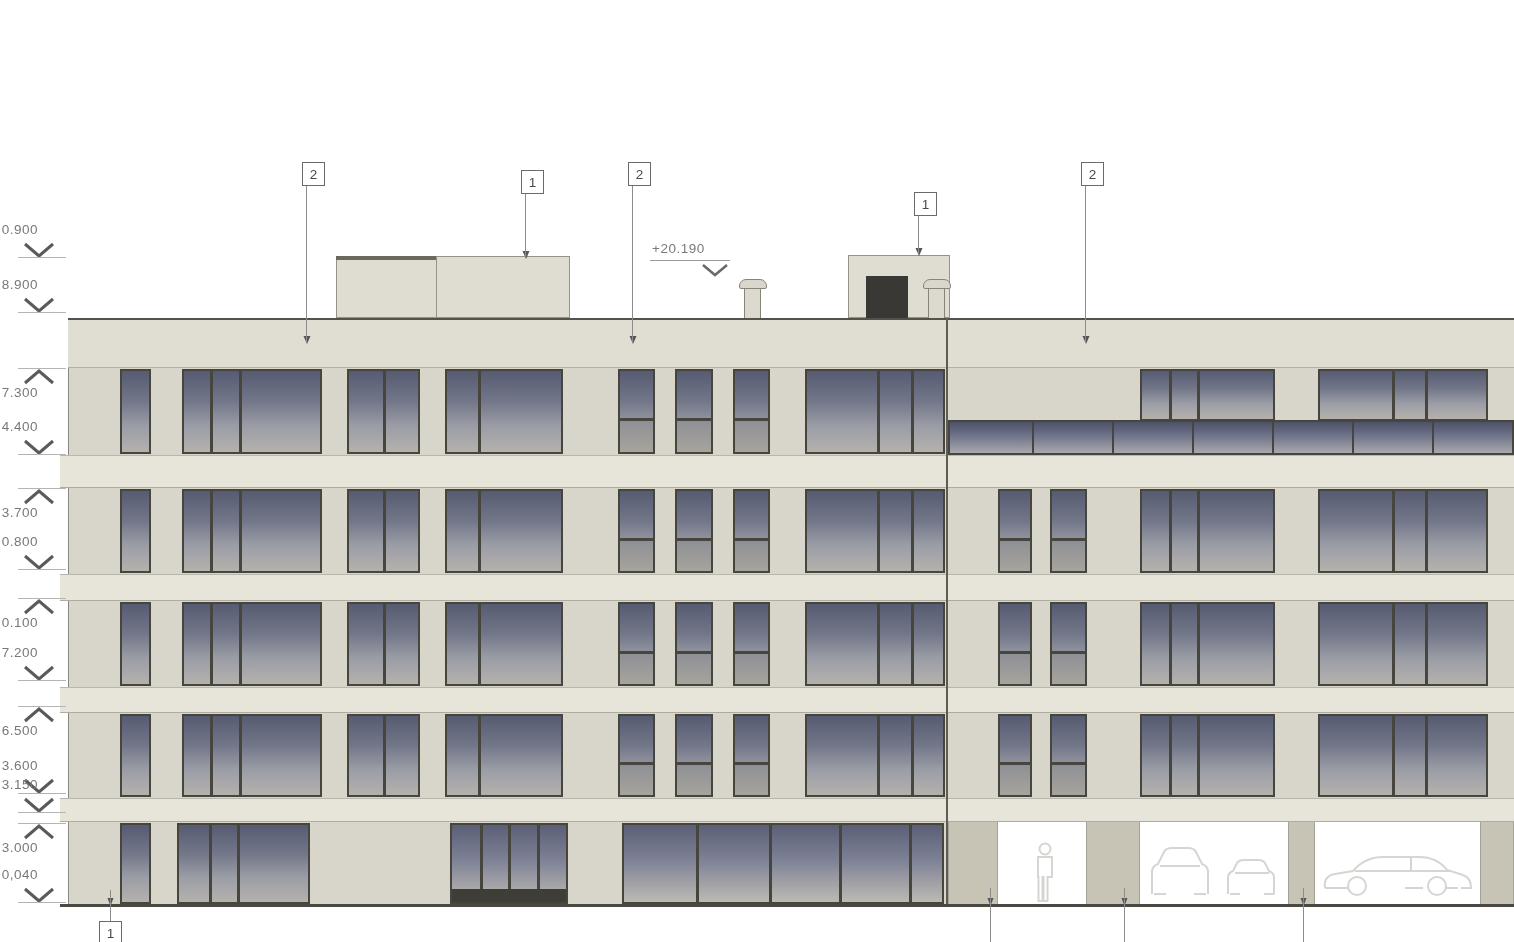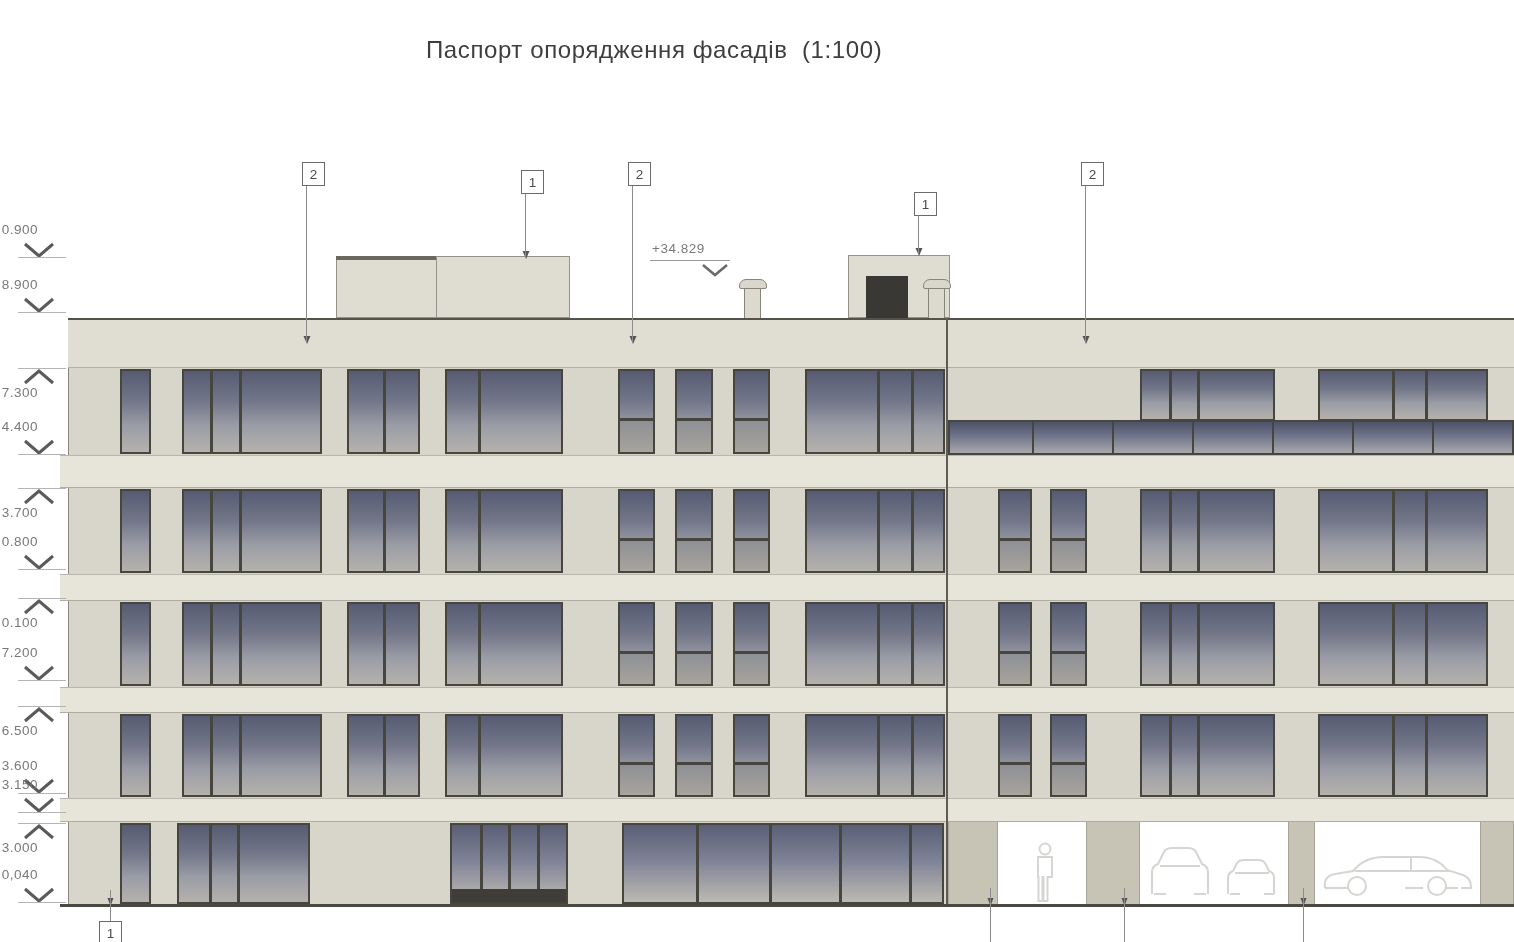--- a/index.html
+++ b/index.html
@@ -30,21 +30,20 @@
   .mullion{position:absolute;top:0;bottom:0;width:3px;background:#46463f;}
   .transom-low{position:absolute;left:0;right:0;bottom:0;border-top:3px solid #46463f;
     background:linear-gradient(to bottom,#8e9096 0%,#a7a49c 100%);}
   .dark-base{position:absolute;left:0;right:0;bottom:0;background:#3f3d38;}
   svg{display:block;}
 </style>
 </head>
 <body>
 
 <div id="stage">
-  <div id="title">Паспорт опорядження фасадів  (1:100)</div>
   <div id="drawing-layer" class="abs" style="left:0;top:0;width:1514px;height:942px;">
       <div style="position: absolute; left: 68px; top: 318px; width: 1446px; height: 587px; background: rgb(216, 213, 202); border-left: 1.5px solid rgb(138, 135, 125);"></div>
       <div style="position: absolute; left: 68px; top: 318px; width: 1446px; height: 50px; background: rgb(224, 221, 211); border-top: 2.5px solid rgb(85, 82, 76); border-bottom: 1px solid rgb(179, 176, 165); box-sizing: border-box;"></div>
       <div style="position: absolute; left: 946px; top: 368px; width: 568px; height: 52px; background: rgb(216, 213, 202);"></div>
       <div style="position: absolute; left: 60px; top: 455px; width: 1454px; height: 33px; background: rgb(231, 228, 218); border-top: 1px solid rgb(185, 182, 171); border-bottom: 1px solid rgb(174, 171, 160); box-sizing: border-box;"></div>
       <div style="position: absolute; left: 60px; top: 574px; width: 1454px; height: 27px; background: rgb(231, 228, 218); border-top: 1px solid rgb(185, 182, 171); border-bottom: 1px solid rgb(174, 171, 160); box-sizing: border-box;"></div>
       <div style="position: absolute; left: 60px; top: 687px; width: 1454px; height: 26px; background: rgb(231, 228, 218); border-top: 1px solid rgb(185, 182, 171); border-bottom: 1px solid rgb(174, 171, 160); box-sizing: border-box;"></div>
       <div style="position: absolute; left: 60px; top: 798px; width: 1454px; height: 24px; background: rgb(231, 228, 218); border-top: 1px solid rgb(185, 182, 171); border-bottom: 1px solid rgb(174, 171, 160); box-sizing: border-box;"></div>
       <div class="window" style="position: absolute; left: 120px; top: 369px; width: 31px; height: 85px;"></div>
       <div class="window" style="position: absolute; left: 182px; top: 369px; width: 140px; height: 85px;">
@@ -258,21 +257,21 @@
       <div style="position: absolute; left: 60px; top: 904px; width: 1454px; height: 2.5px; background: rgb(74, 72, 66);"></div>
       <div style="position: absolute; left: 336px; top: 256px; width: 234px; height: 62px; background: rgb(223, 220, 210); border: 1px solid rgb(149, 146, 138); box-sizing: border-box;"></div>
       <div style="position: absolute; left: 336px; top: 256px; width: 100px; height: 4px; background: rgb(107, 104, 95);"></div>
       <div style="position: absolute; left: 436px; top: 256px; width: 1px; height: 62px; background: rgb(149, 146, 138);"></div>
       <div style="position: absolute; left: 848px; top: 255px; width: 102px; height: 63px; background: rgb(223, 220, 210); border: 1px solid rgb(149, 146, 138); box-sizing: border-box;"></div>
       <div style="position: absolute; left: 866px; top: 276px; width: 42px; height: 42px; background: rgb(58, 56, 52);"></div>
       <div style="position: absolute; left: 739px; top: 279px; width: 28px; height: 10px; background: rgb(217, 214, 204); border: 1px solid rgb(135, 132, 122); border-radius: 7px 7px 2px 2px; box-sizing: border-box;"></div>
       <div style="position: absolute; left: 744px; top: 289px; width: 17px; height: 29px; background: rgb(220, 217, 207); border-left: 1px solid rgb(135, 132, 122); border-right: 1px solid rgb(135, 132, 122); box-sizing: border-box;"></div>
       <div style="position: absolute; left: 923px; top: 279px; width: 28px; height: 10px; background: rgb(217, 214, 204); border: 1px solid rgb(135, 132, 122); border-radius: 7px 7px 2px 2px; box-sizing: border-box;"></div>
       <div style="position: absolute; left: 928px; top: 289px; width: 17px; height: 29px; background: rgb(220, 217, 207); border-left: 1px solid rgb(135, 132, 122); border-right: 1px solid rgb(135, 132, 122); box-sizing: border-box;"></div>
-      <div style="position: absolute; left: 652px; top: 241px; font-size: 13.5px; color: rgb(122, 122, 122); letter-spacing: 0.5px;">+34.829</div>
+      <div style="position: absolute; left: 652px; top: 241px; font-size: 13.5px; color: rgb(122, 122, 122); letter-spacing: 0.5px;">+20.190</div>
       <div style="position: absolute; left: 650px; top: 260px; width: 80px; height: 1px; background: rgb(154, 154, 154);"></div>
       <div style="position: absolute; left: 700px; top: 262px;">
         <svg width="30" height="16">
           <path d="M3 3 L15 13 L27 3" fill="none" stroke="#6a6a6a" stroke-width="2.5"></path>
         </svg>
       </div>
       <div class="callout-box" style="position: absolute; left: 302px; top: 162px;">2</div>
       <div class="leader-line" style="position: absolute; left: 306px; top: 184px; width: 1px; height: 159px; background: rgb(140, 140, 140);"></div>
       <div style="position: absolute; left: 303px; top: 336px;">
         <svg width="8" height="8">

